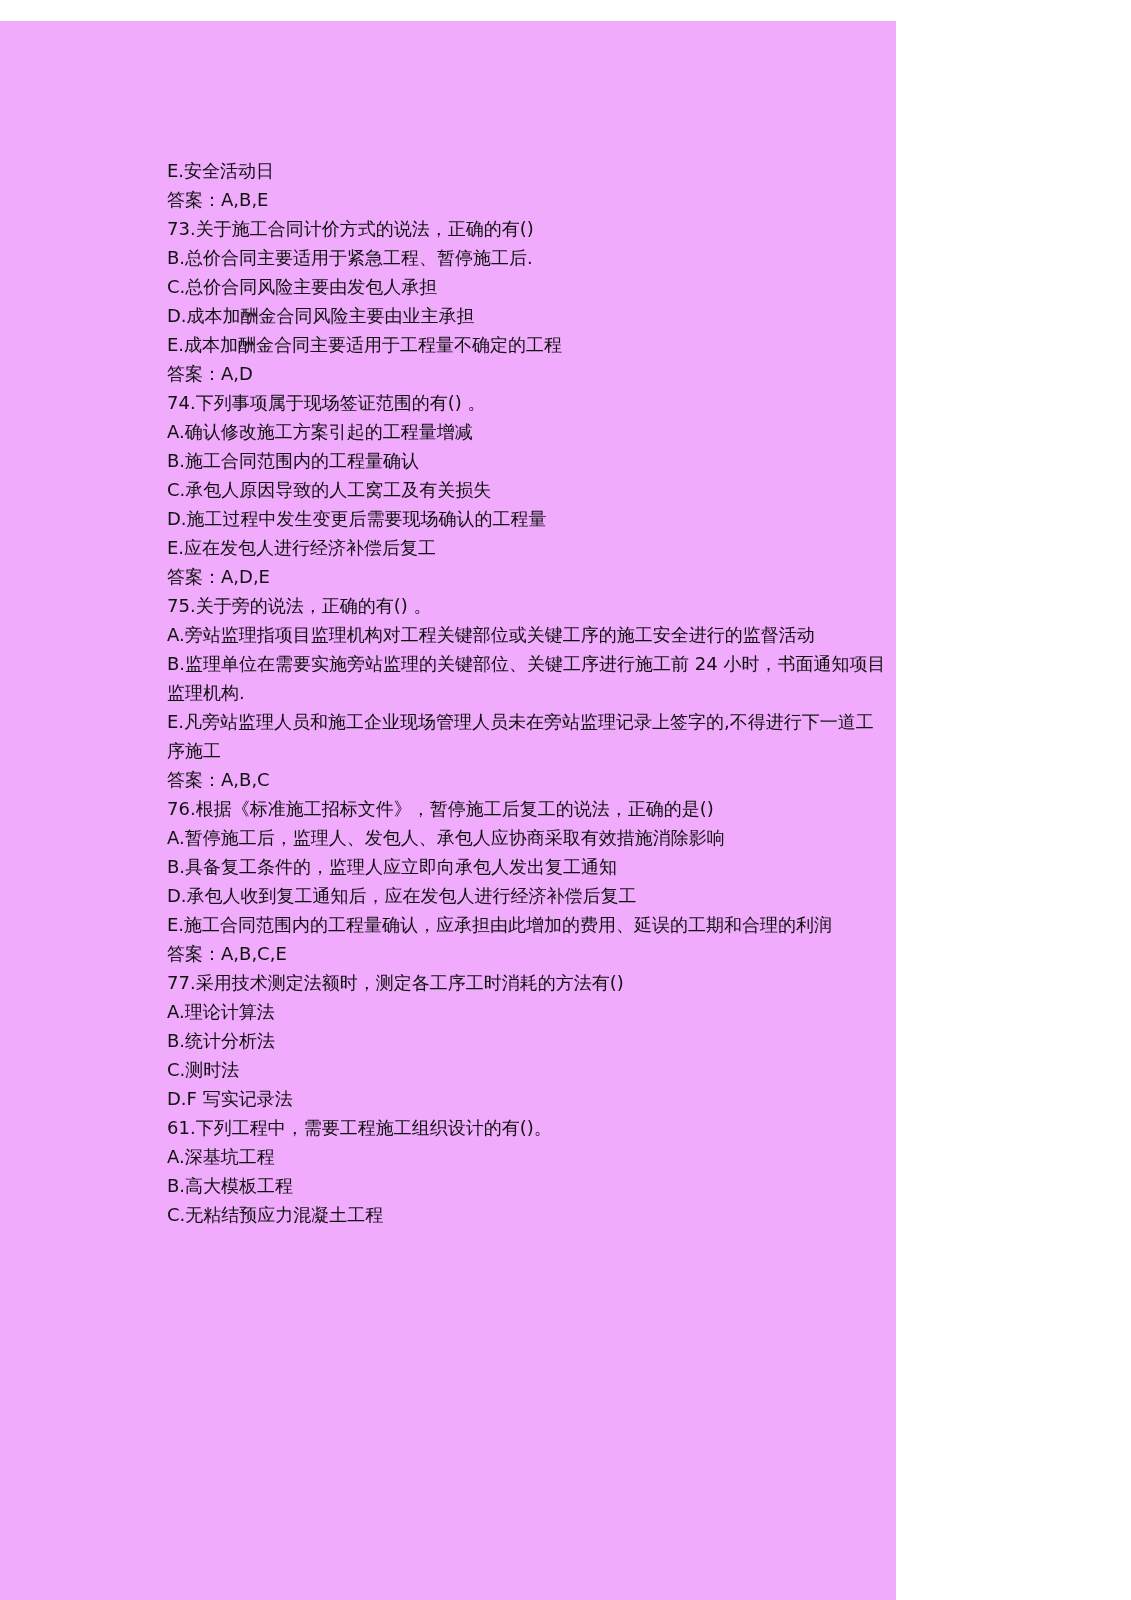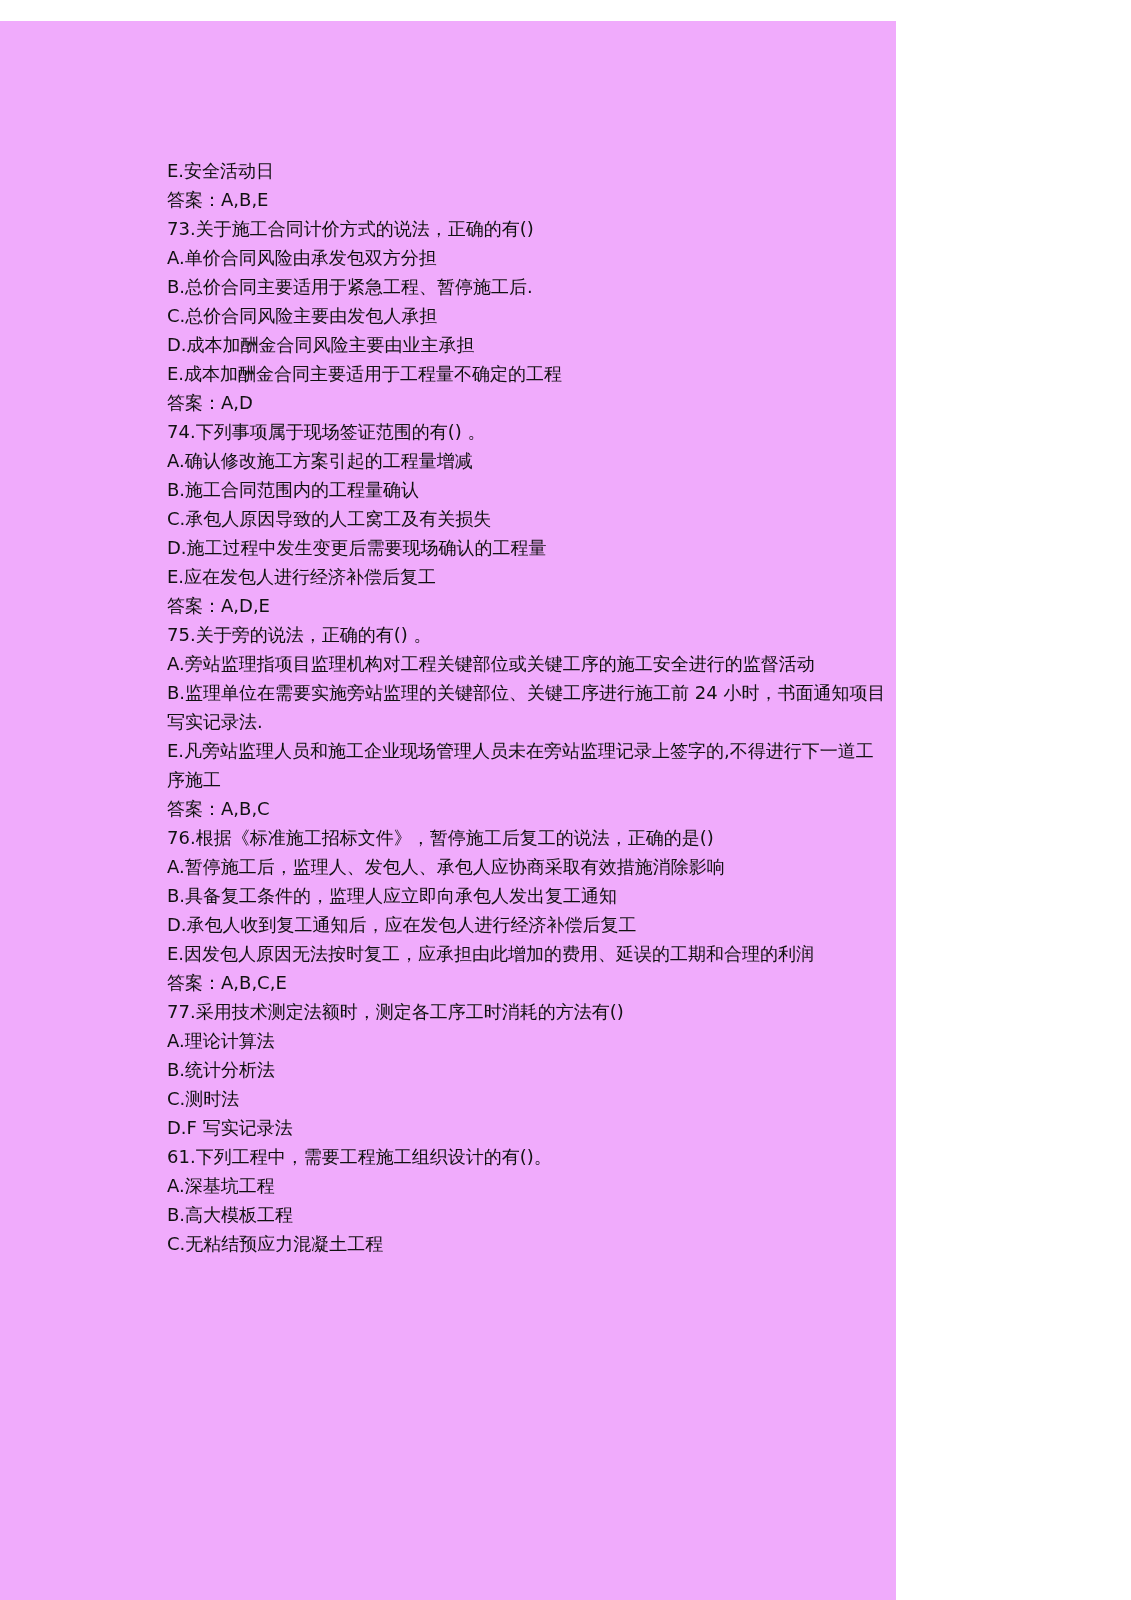--- a/index.html
+++ b/index.html
@@ -49,23 +49,20 @@
       <div class="option">
         <div class="line">E.安全活动日</div>
       </div>
       <div class="answer">
         <div class="line">答案：A,B,E</div>
       </div>
       <div class="question">
         <div class="line">73.关于施工合同计价方式的说法，正确的有()</div>
       </div>
       <div class="option">
-        <div class="line">A.单价合同风险由承发包双方分担</div>
-      </div>
-      <div class="option">
         <div class="line">B.总价合同主要适用于紧急工程、暂停施工后.</div>
       </div>
       <div class="option">
         <div class="line">C.总价合同风险主要由发包人承担</div>
       </div>
       <div class="option">
         <div class="line">D.成本加酬金合同风险主要由业主承担</div>
       </div>
       <div class="option">
         <div class="line">E.成本加酬金合同主要适用于工程量不确定的工程</div>
@@ -95,21 +92,21 @@
         <div class="line">答案：A,D,E</div>
       </div>
       <div class="question">
         <div class="line">75.关于旁的说法，正确的有() 。</div>
       </div>
       <div class="option">
         <div class="line">A.旁站监理指项目监理机构对工程关键部位或关键工序的施工安全进行的监督活动</div>
       </div>
       <div class="option">
         <div class="line">B.监理单位在需要实施旁站监理的关键部位、关键工序进行施工前 24 小时，书面通知项目</div>
-        <div class="line">写实记录法.</div>
+        <div class="line">监理机构.</div>
       </div>
       <div class="option">
         <div class="line">E.凡旁站监理人员和施工企业现场管理人员未在旁站监理记录上签字的,不得进行下一道工</div>
         <div class="line">序施工</div>
       </div>
       <div class="answer">
         <div class="line">答案：A,B,C</div>
       </div>
       <div class="question">
         <div class="line">76.根据《标准施工招标文件》，暂停施工后复工的说法，正确的是()</div>
@@ -117,21 +114,21 @@
       <div class="option">
         <div class="line">A.暂停施工后，监理人、发包人、承包人应协商采取有效措施消除影响</div>
       </div>
       <div class="option">
         <div class="line">B.具备复工条件的，监理人应立即向承包人发出复工通知</div>
       </div>
       <div class="option">
         <div class="line">D.承包人收到复工通知后，应在发包人进行经济补偿后复工</div>
       </div>
       <div class="option">
-        <div class="line">E.因发包人原因无法按时复工，应承担由此增加的费用、延误的工期和合理的利润</div>
+        <div class="line">E.施工合同范围内的工程量确认，应承担由此增加的费用、延误的工期和合理的利润</div>
       </div>
       <div class="answer">
         <div class="line">答案：A,B,C,E</div>
       </div>
       <div class="question">
         <div class="line">77.采用技术测定法额时，测定各工序工时消耗的方法有()</div>
       </div>
       <div class="option">
         <div class="line">A.理论计算法</div>
       </div>

